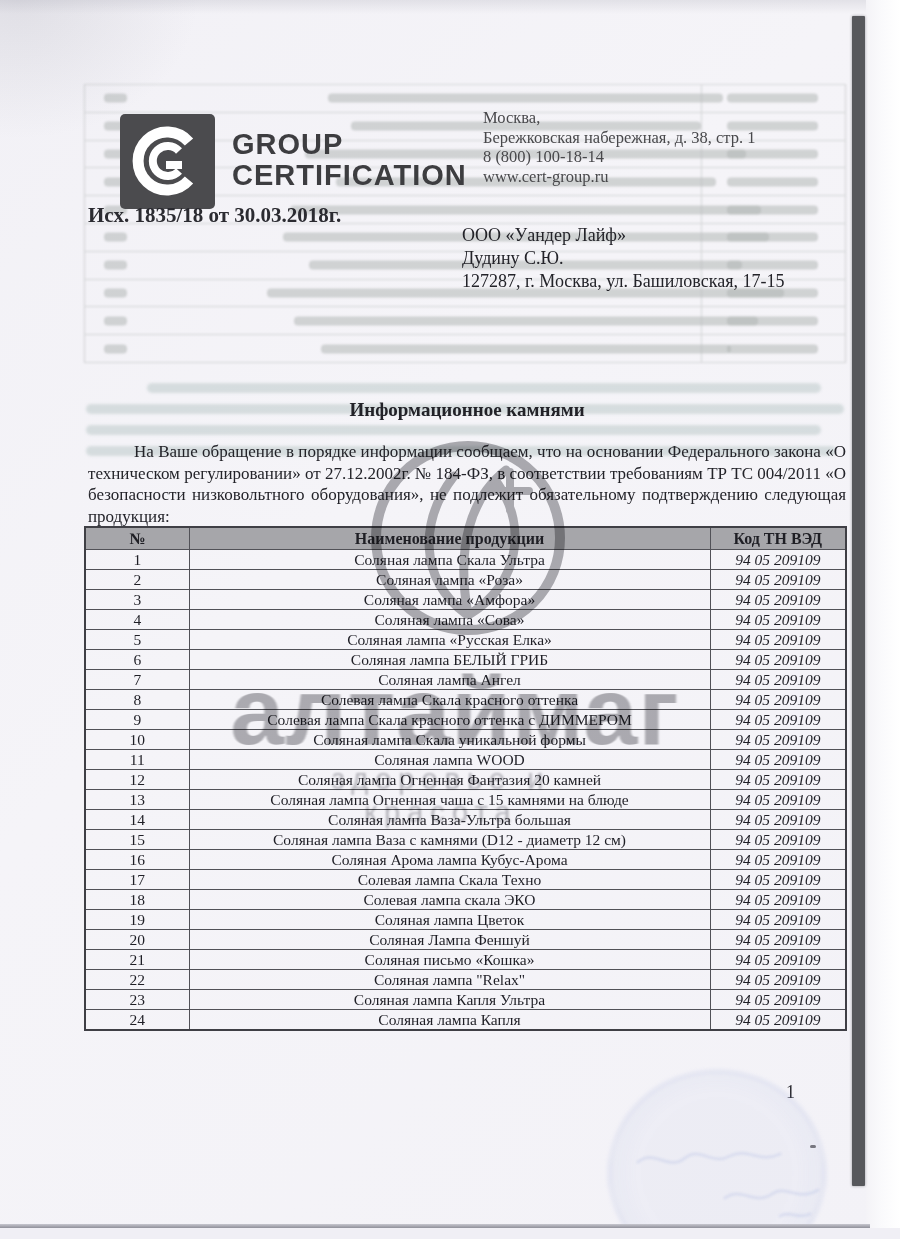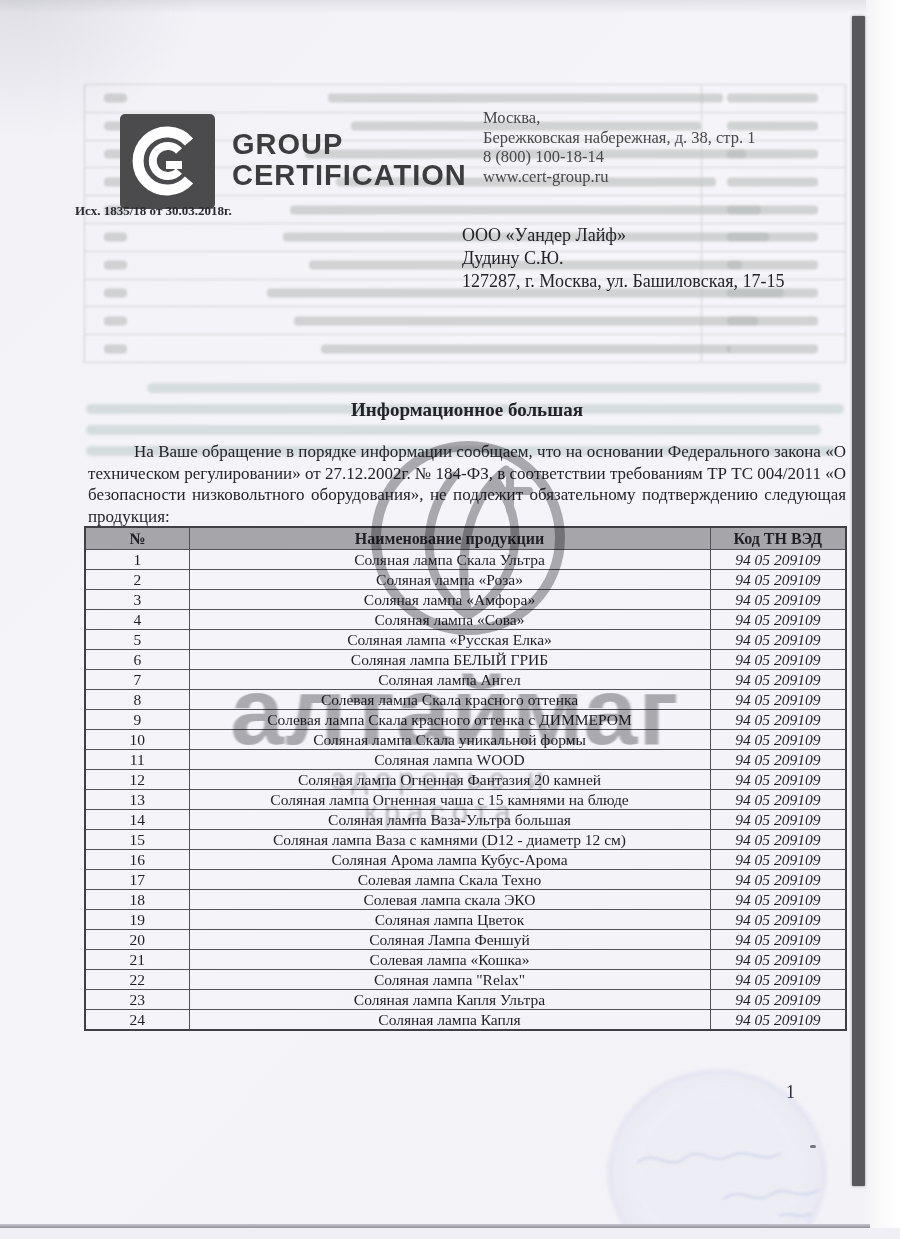--- a/index.html
+++ b/index.html
@@ -34,21 +34,21 @@
   .bleed-row .code{left:84.5%;width:12%;}
   .bleed-par{left:86px;top:383px;width:758px;opacity:.55;filter:blur(1.6px);}
   .bleed-par .bar{height:10px;border-radius:5px;background:rgba(98,134,126,.38);margin-bottom:11px;}
 
   
   .logo-box{position:absolute;left:120px;top:114px;width:95px;height:95px;background:#4b4b4e;border-radius:5px;}
   .brand{position:absolute;left:232px;top:129px;font-family:"Liberation Sans",sans-serif;
     font-weight:800;font-size:29px;line-height:31px;letter-spacing:1px;color:#3d3d40;}
   .address{position:absolute;left:462px;top:108px;font-family:Liberation Serif, serif;
     font-size:16.5px;line-height:19.5px;color:#48484b;margin-left:21px;}
-  .refline{position:absolute;left:75px;top:203px;font-size:13px;font-weight:600;color:#2b2b31;}
+  .refline{position:absolute;left:88px;top:203px;font-size:21px;font-weight:600;color:#2b2b31;}
   .recipient{position:absolute;left:462px;top:224px;font-size:18px;line-height:23px;color:#232329;}
 
   
   .doc-title{position:absolute;left:88px;top:399px;width:758px;text-align:center;
     font-size:19px;font-weight:700;color:#222228;}
   .doc-par{position:absolute;left:88px;top:441px;width:758px;font-size:17px;line-height:21.5px;
     text-align:justify;text-indent:46px;color:#232329;}
 
   
   .product-table{position:absolute;left:84px;top:526px;width:761px;border-collapse:collapse;
@@ -178,21 +178,21 @@
   </div>
 
   <div class="refline">Исх. 1835/18 от 30.03.2018г.</div>
 
   <div class="recipient">
     <div>ООО «Уандер Лайф»</div>
     <div>Дудину С.Ю.</div>
     <div>127287, г. Москва, ул. Башиловская, 17-15</div>
   </div>
 
-  <div class="doc-title">Информационное большая</div>
+  <div class="doc-title">Информационное камнями</div>
   <div class="doc-par">На Ваше обращение в порядке информации сообщаем, что на основании Федерального закона «О техническом регулировании» от 27.12.2002г. № 184-ФЗ, в соответствии требованиям ТР ТС 004/2011 «О безопасности низковольтного оборудования», не подлежит обязательному подтверждению следующая продукция:</div>
 
   <table class="product-table">
     <colgroup>
         <col class="col-num">
         <col class="col-name">
         <col class="col-code">
       </colgroup>
     <thead>
       <tr>
@@ -297,21 +297,21 @@
           <td class="col-name">Соляная лампа Цветок</td>
           <td class="col-code">94 05 209109</td>
         </tr>
         <tr>
           <td class="col-num">20</td>
           <td class="col-name">Соляная Лампа Феншуй</td>
           <td class="col-code">94 05 209109</td>
         </tr>
         <tr>
           <td class="col-num">21</td>
-          <td class="col-name">Солевая лампа «Кошка»</td>
+          <td class="col-name">Соляная письмо «Кошка»</td>
           <td class="col-code">94 05 209109</td>
         </tr>
         <tr>
           <td class="col-num">22</td>
           <td class="col-name">Соляная лампа "Relax"</td>
           <td class="col-code">94 05 209109</td>
         </tr>
         <tr>
           <td class="col-num">23</td>
           <td class="col-name">Соляная лампа Капля Ультра</td>

